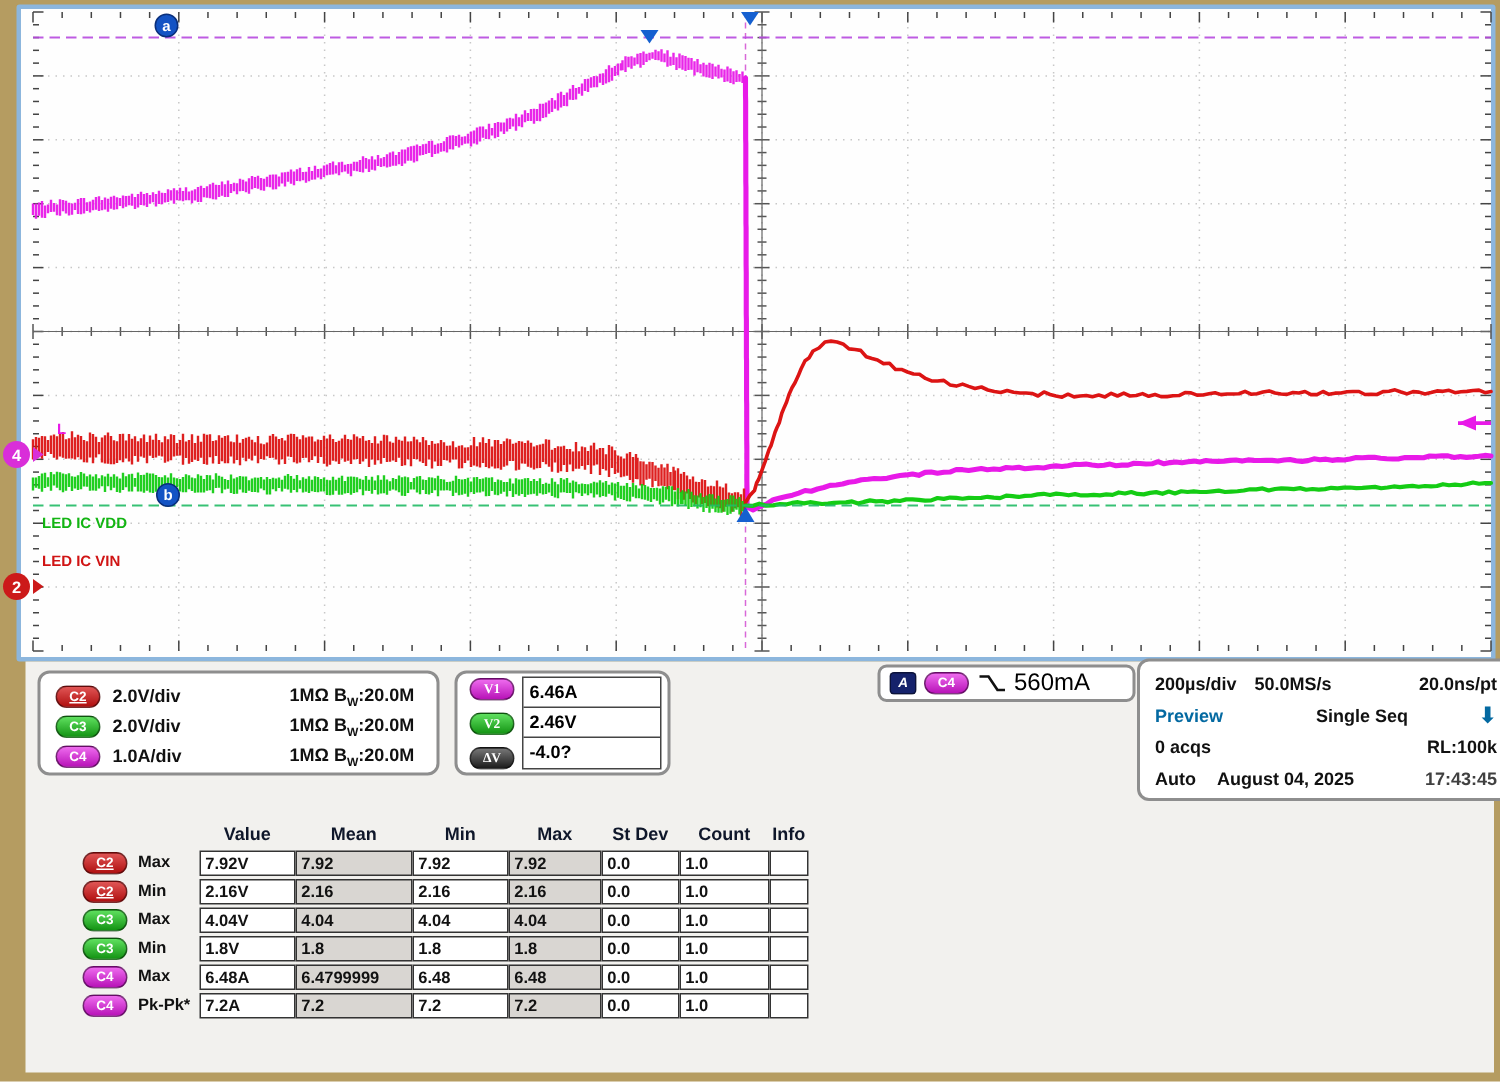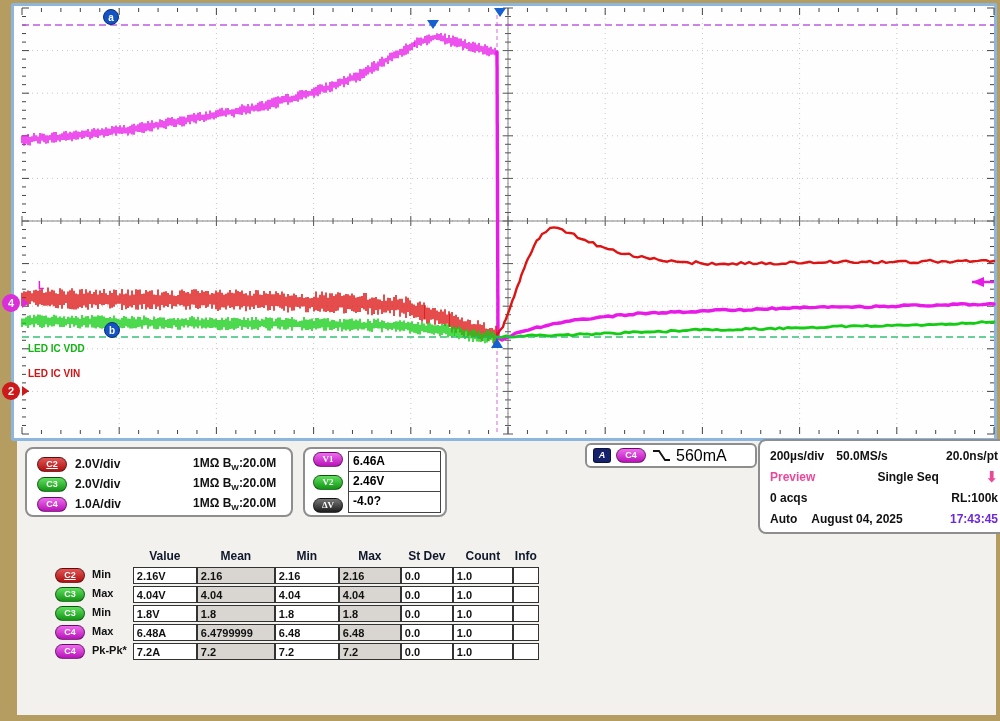--- a/index.html
+++ b/index.html
@@ -38,22 +38,22 @@
   .curval { height:20px; line-height:19px; font-size:12px; font-weight:bold; padding-left:4px; border-bottom:1px solid #444; }
   .curval:last-child { border-bottom:none; }
 
   
   .trigbox { left:568px; top:2px; width:172px; height:25px; border-radius:6px; display:flex; align-items:center; padding:0 6px; gap:5px; }
   .triglevel { font-size:16px; font-weight:normal;text-align:right; }
 
   
   .horbox { left:741px; top:-2px; width:252px; height:95px; padding:4px 10px; font-size:12px; font-weight:bold; color:#111; }
   .hrow { display:flex; align-items:center; height:21px; white-space:nowrap; }
-  .blue { color:#ec4899; }
-  .cyanblue { color:#6d28d9; }
+  .blue { color:#0369a1; }
+  .cyanblue { color:#404040; }
   .hr1 span:nth-child(2){ margin-left:12px; } .hr1 span:nth-child(3){ margin-left:auto; }
   .hr2 span:nth-child(2){ margin-left:62px; } .hr2 .arrow { margin-left:auto; font-size:15px; }
   .hr3 span:nth-child(2){ margin-left:auto; }
   .hr4 span:nth-child(2){ margin-left:14px; } .hr4 span:nth-child(3){ margin-left:auto; }
 
   
   .meas { position:absolute; left:38px; top:106px; border-spacing:0 2px; border-collapse:separate; }
   .meas th { font-size:12px; font-weight:bold; text-align:center; padding:0 2px 2px 2px; color:#0f172a; }
   .meas td { font-size:11px; font-weight:bold; color:#111; height:17px; }
   .meas td.lbl { border:none; background:transparent; padding-right:6px; white-space:nowrap; }
@@ -497,20 +497,30 @@
           <th>Mean</th>
           <th>Min</th>
           <th>Max</th>
           <th>St Dev</th>
           <th>Count</th>
           <th>Info</th>
         </tr>
       </thead>
       <tbody id="meas-body">
           <tr>
+            <td class="lbl"><span class="badge b-red">C2</span><span>Max</span></td>
+            <td class="c w-val">7.92V</td>
+            <td class="c g w-mean">7.92</td>
+            <td class="c w-min">7.92</td>
+            <td class="c g w-max">7.92</td>
+            <td class="c w-sd">0.0</td>
+            <td class="c w-ct">1.0</td>
+            <td class="c w-info"></td>
+          </tr>
+          <tr>
             <td class="lbl"><span class="badge b-red">C2</span><span>Min</span></td>
             <td class="c w-val">2.16V</td>
             <td class="c g w-mean">2.16</td>
             <td class="c w-min">2.16</td>
             <td class="c g w-max">2.16</td>
             <td class="c w-sd">0.0</td>
             <td class="c w-ct">1.0</td>
             <td class="c w-info"></td>
           </tr>
           <tr>

